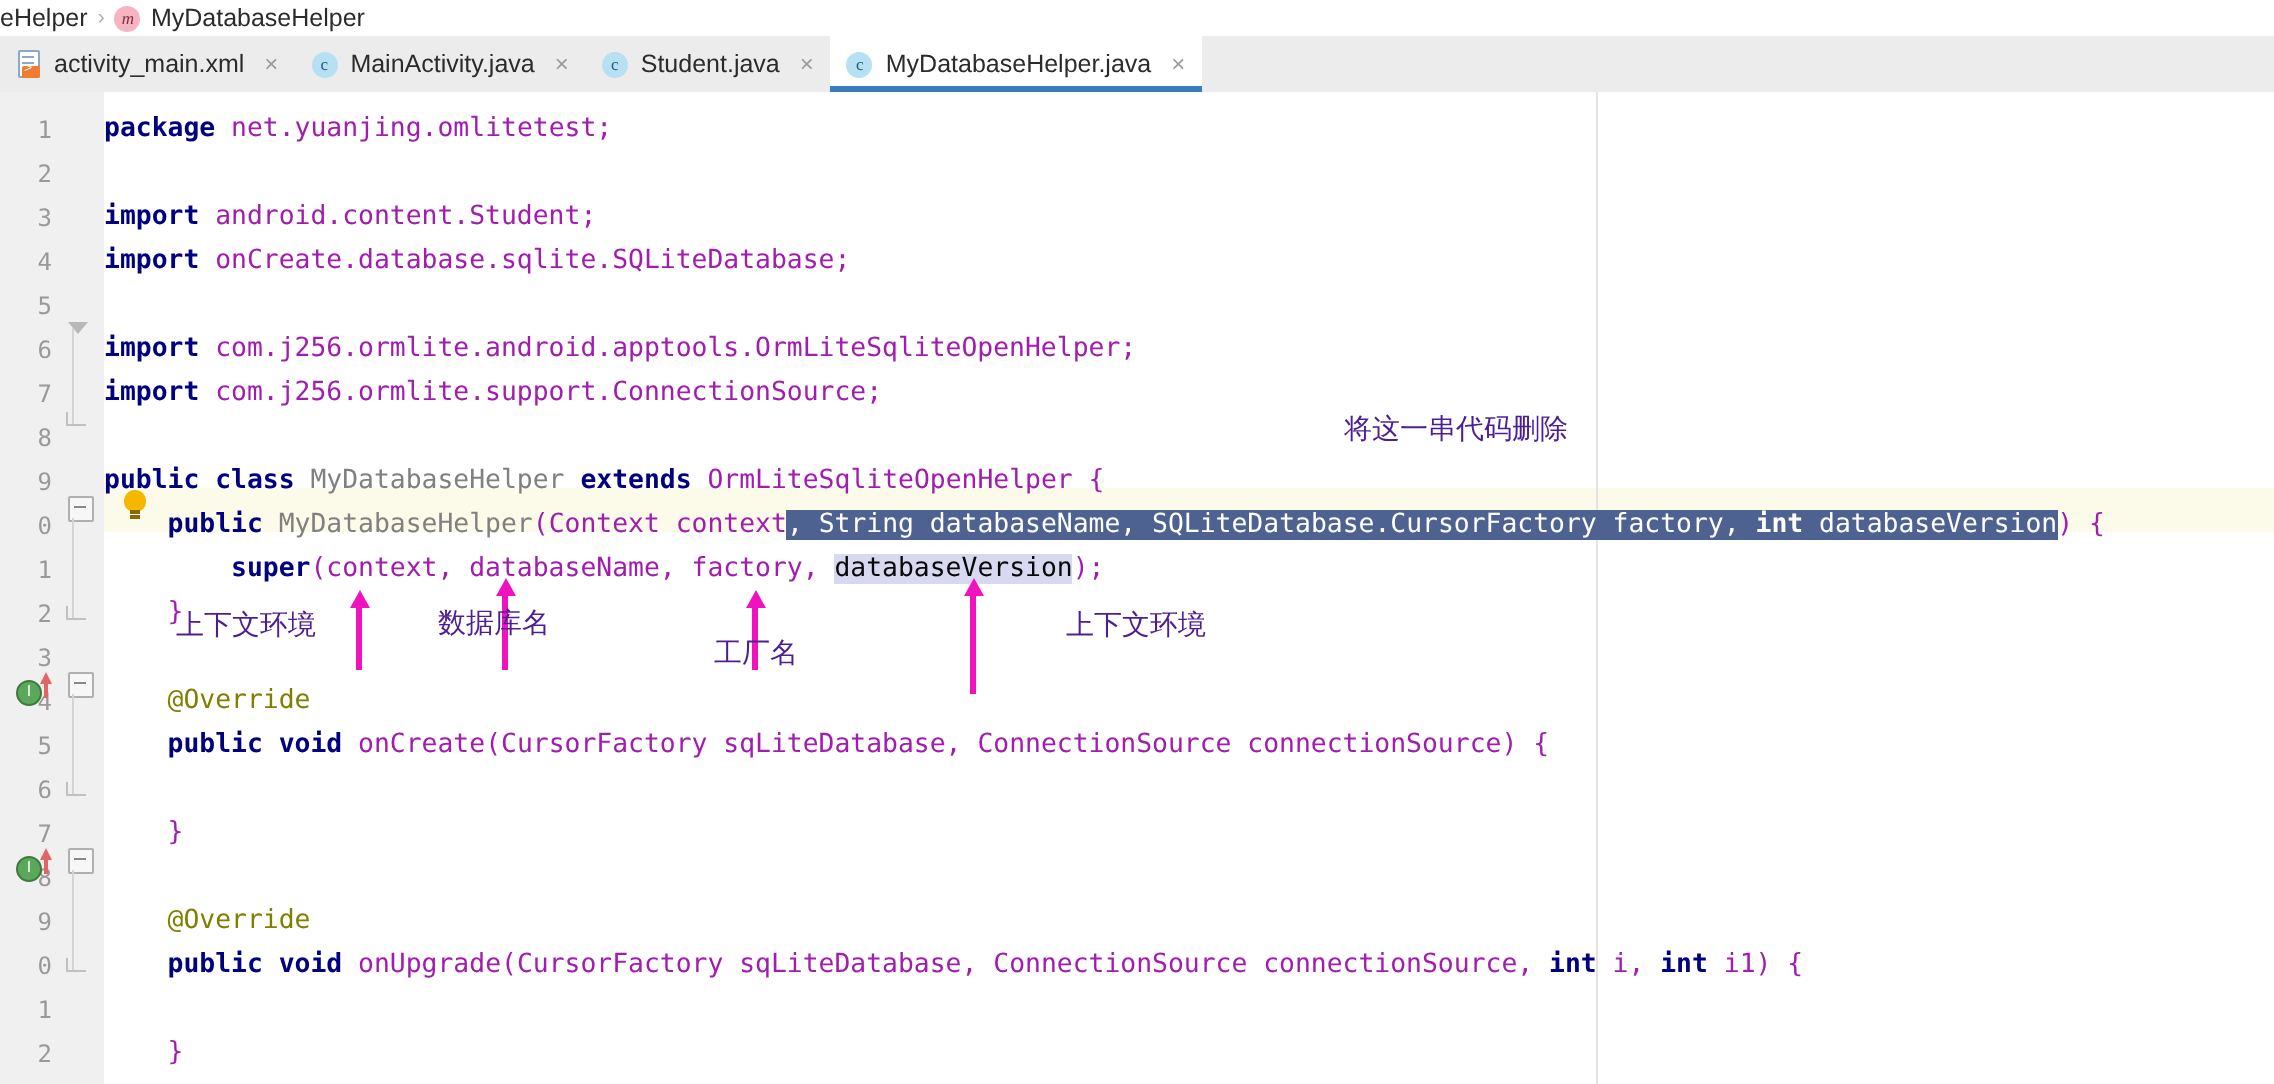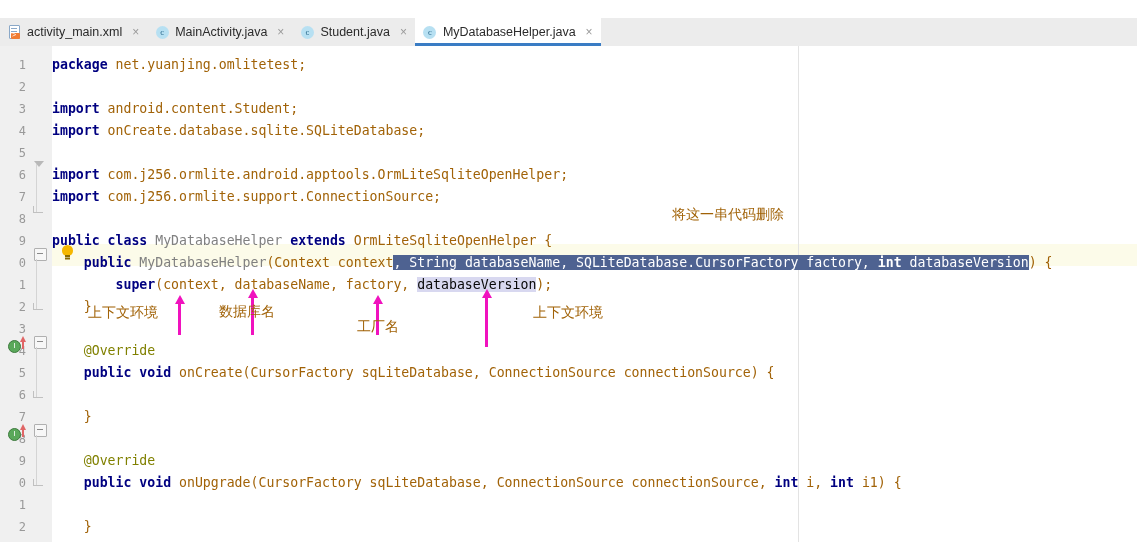--- a/index.html
+++ b/index.html
@@ -102,21 +102,21 @@
     font-size:12px;color:#999999;
   }
   .hl-row{
     position:absolute;left:0;right:0;height:22px;background:#fcfbe9;
   }
   .code{position:absolute;left:52px;}
 
   .kw{color:#000080;font-weight:bold;}
   .cls{color:#808080;}
   .ann{color:#808000;}
-  .plain{color:#a16207;}
+  .plain{color:#a21caf;}
   .sel{background:#4e6291;color:#ffffff;}
   .softsel{background:#d8d8f0;}
 
   
   .fold{
     position:absolute;width:11px;height:11px;border:1px solid #b0b0b0;
     background:#f7f7f7;border-radius:1px;
   }
   .fold:after{
     content:"";position:absolute;left:2px;top:4px;width:6px;height:1px;
@@ -162,21 +162,21 @@
     position:absolute;left:0;top:0;width:11px;height:11px;
     border-radius:50% 50% 45% 45%;background:#f5b700;
   }
   .bulb .base{
     position:absolute;left:3px;top:10px;width:5px;height:1.5px;
     background:#8a6a00;box-shadow:0 2.5px 0 #8a6a00;
   }
 
   
   .anno{
-    position:absolute;color:#a16207;font-size:14px;white-space:nowrap;
+    position:absolute;color:#4c1d95;font-size:14px;white-space:nowrap;
     font-family:"DejaVu Sans", sans-serif;
   }
   .arrow{position:absolute;}
   .arrow .shaft{
     position:absolute;left:3px;top:7px;width:3.4px;background:#f012be;
   }
   .arrow .head{
     position:absolute;left:0;top:0;width:0;height:0;
     border-left:5px solid transparent;border-right:5px solid transparent;
     border-bottom:9px solid #f012be;
@@ -186,20 +186,26 @@
     position:absolute;right:22px;bottom:8px;
     color:#c2c2c2;font-size:16px;white-space:nowrap;
     font-family:"DejaVu Sans", sans-serif;
   }
 </style>
 </head>
 <body>
 
 <div id="app">
 
+  <div class="breadcrumb">
+    <span class="bc-text">eHelper</span>
+    <span class="bc-sep">›</span>
+    <span class="bc-icon-m">m</span>
+    <span class="bc-text">MyDatabaseHelper</span>
+  </div>
 
   <div class="tabbar">
     <div class="tab">
       <span class="ico ico-xml">
           <span class="pg"></span>
           <span class="cor"></span>
         </span>
       <span>activity_main.xml</span>
       <span class="tclose">×</span>
     </div>

